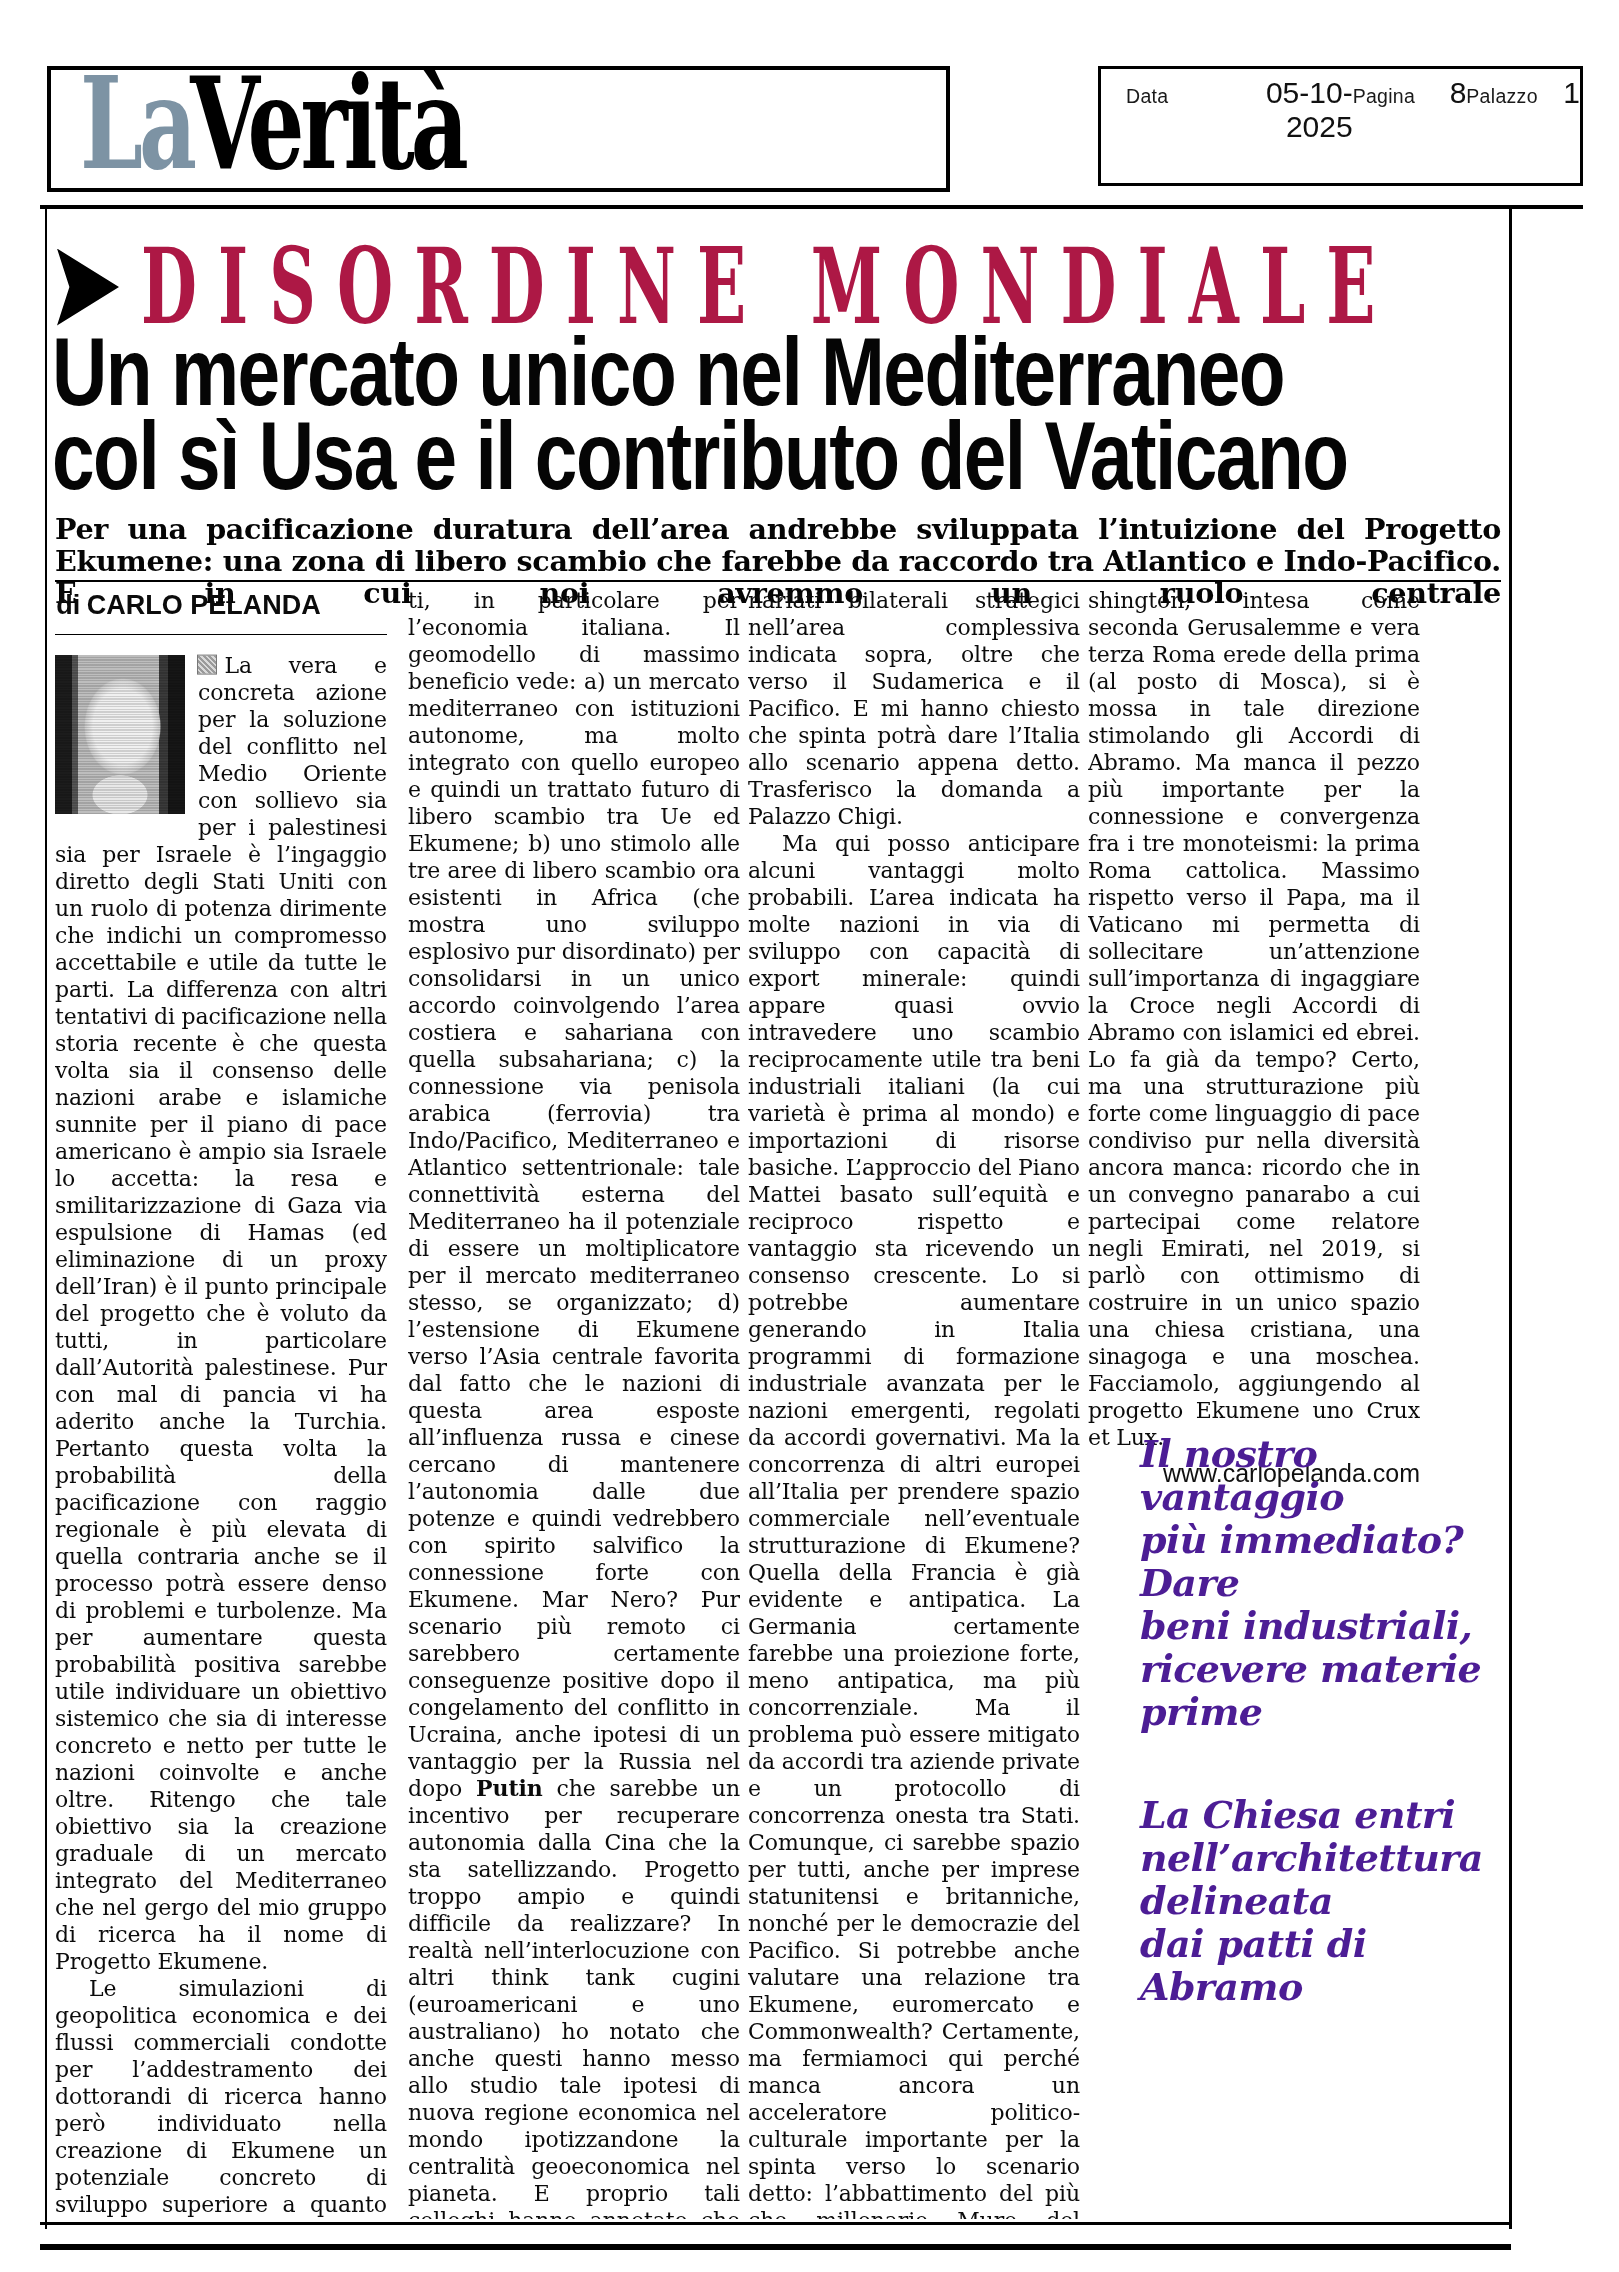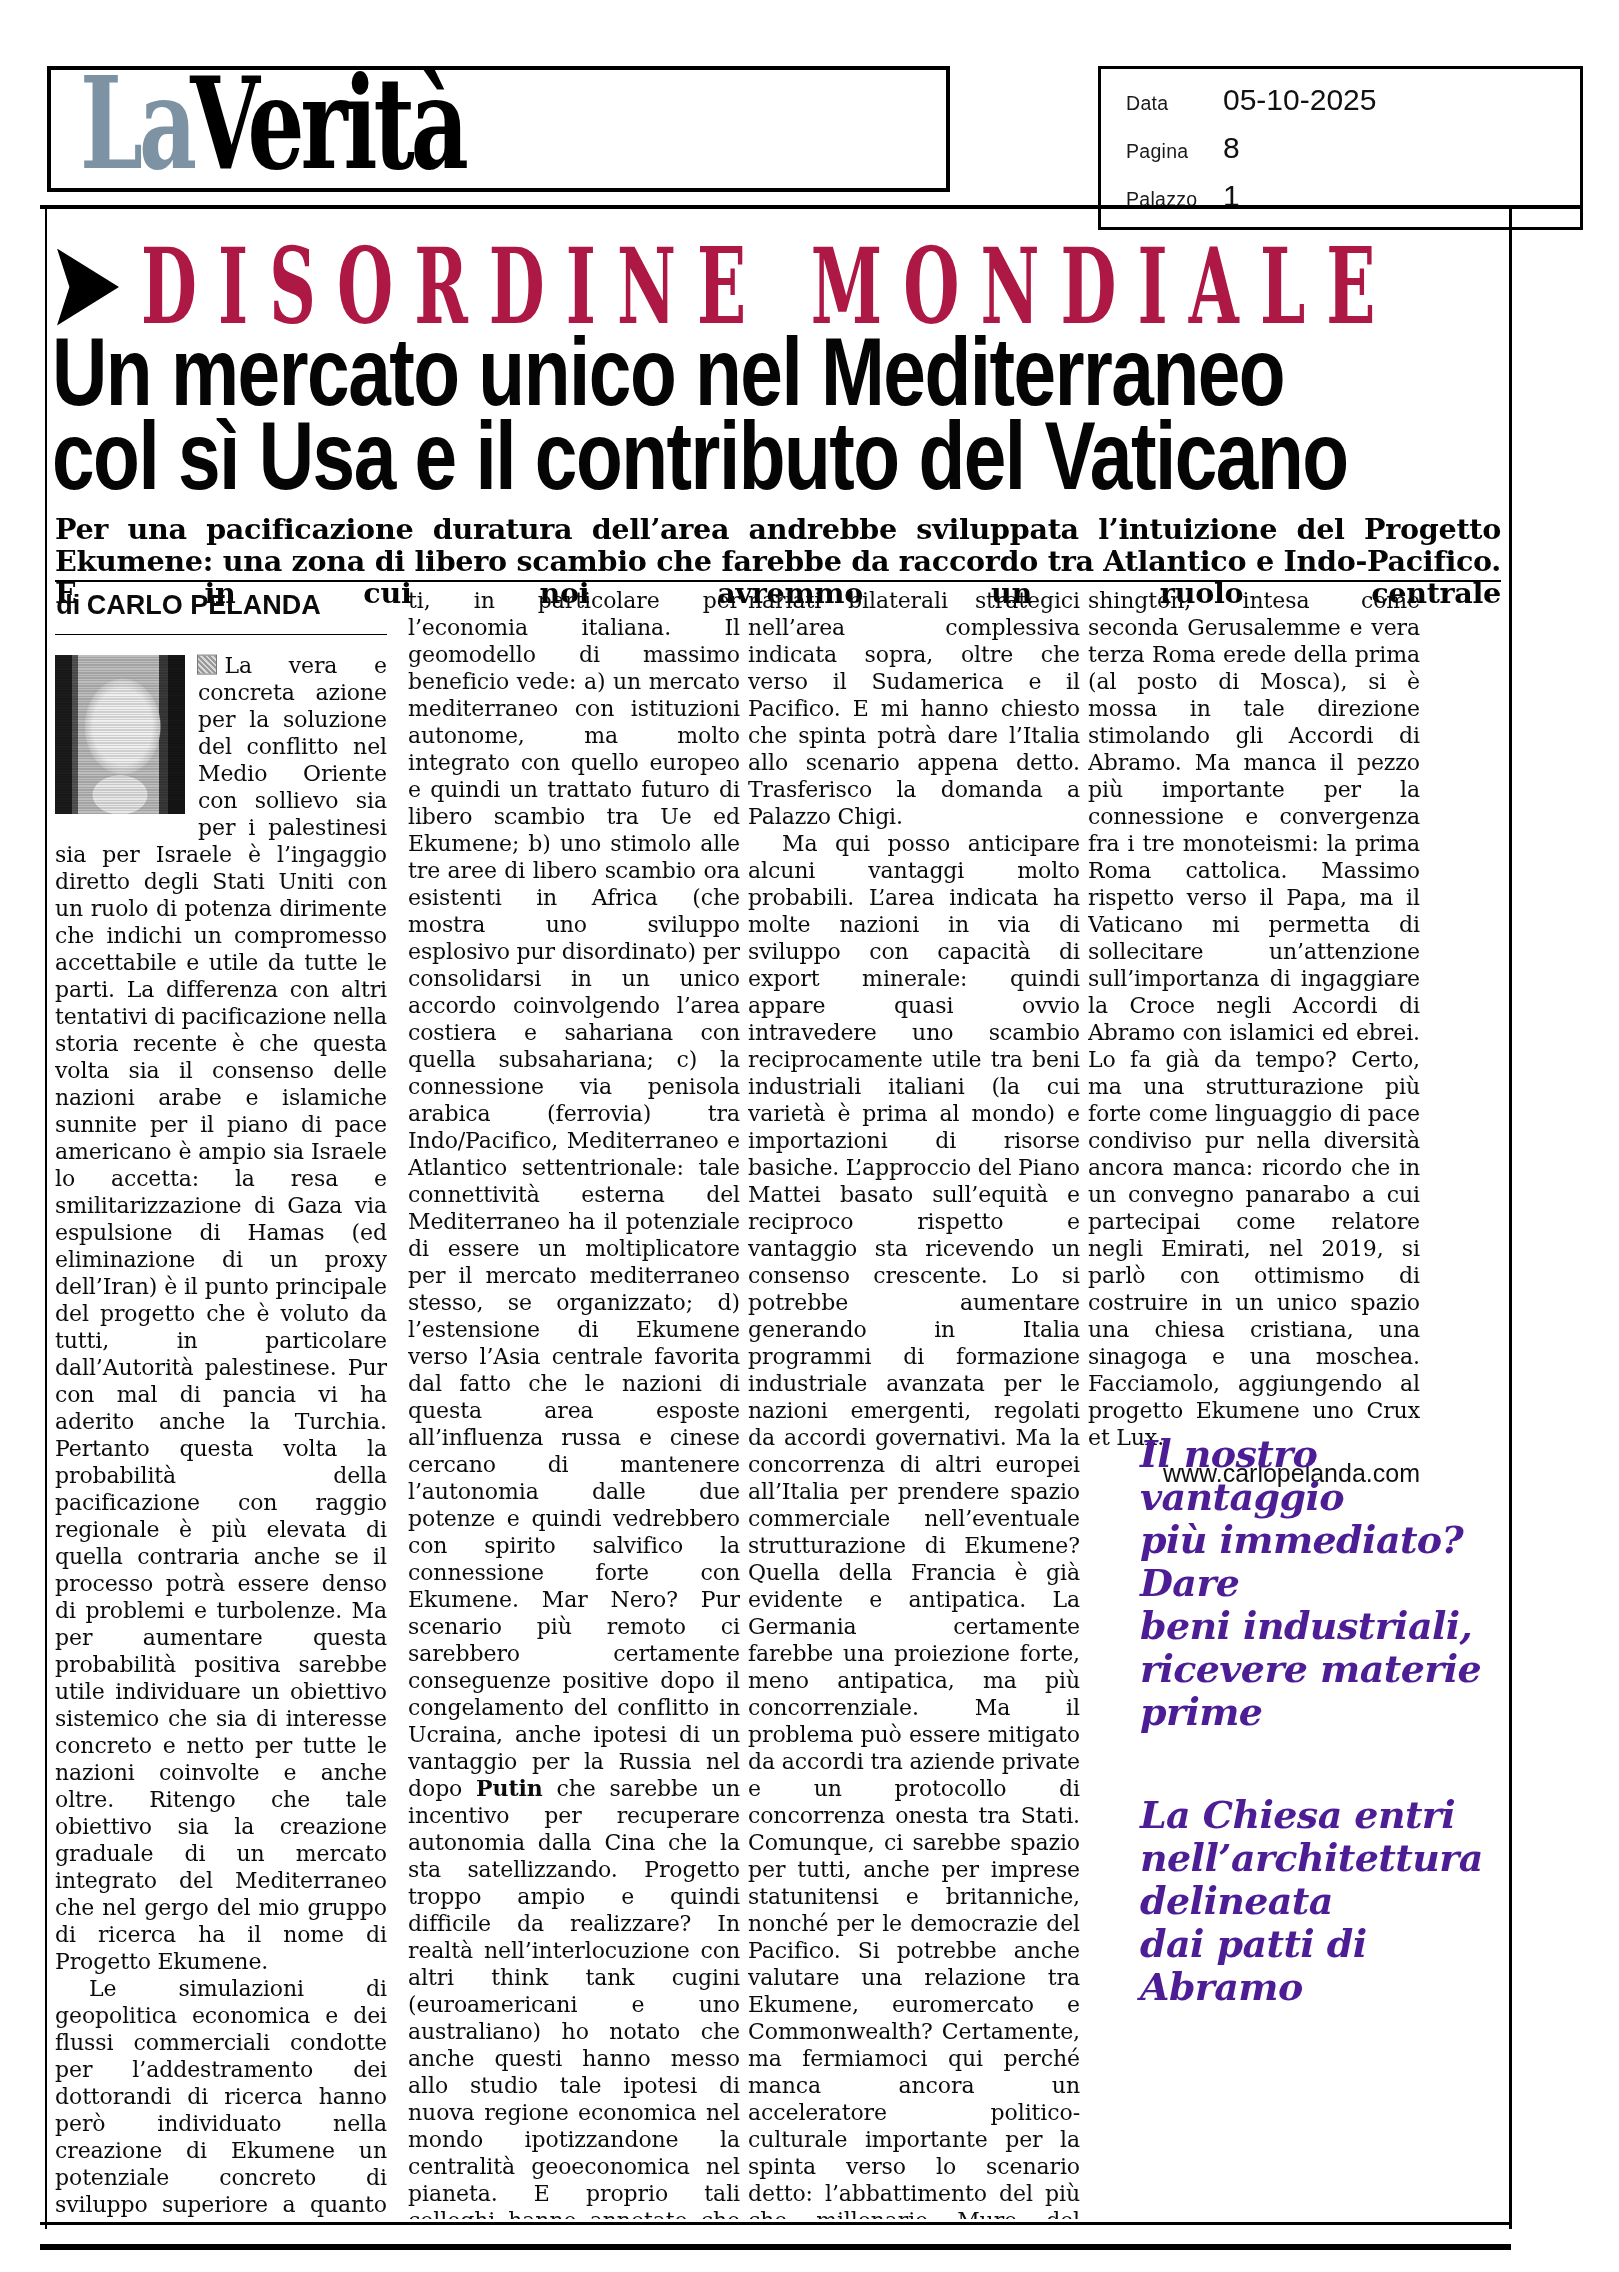--- a/index.html
+++ b/index.html
@@ -7,22 +7,22 @@
         color:#0b0b0b;overflow:hidden;}
 
   
   .masthead-box{position:absolute;left:47px;top:66px;width:903px;height:126px;
         border:4.5px solid #000;box-sizing:border-box;}
   .logo{position:absolute;left:28.6px;bottom:1.3px;font-family:"DejaVu Serif",serif;
         font-weight:bold;font-size:128px;line-height:1;letter-spacing:-5.8px;
         transform:scaleX(.70);transform-origin:0 100%;white-space:nowrap;}
   .logo .la{color:#7d93a4;margin-right:-3.9px;}
   .logo .verita{color:#000;}
-  .info-box{position:absolute;left:1098px;top:66px;width:485px;height:164px;
-        border:3.9px solid #000;box-sizing:border-box;display:flex;flex-direction:column;
+  .info-box{position:absolute;left:1098px;top:66px;width:485px;height:120px;
+        border:3.9px solid #000;box-sizing:border-box;display:flex;flex-direction:row;
         justify-content:space-around;padding:6.5px 0 6.5px 25px;}
   .info-row{display:flex;align-items:baseline;}
   .info-row .lbl{font-family:"Liberation Sans",sans-serif;font-size:19.5px;color:#1a1a1a;
         width:97px;letter-spacing:0.3px;}
   .info-row .val{font-family:"Liberation Sans",sans-serif;font-size:30px;color:#111;text-align:right;}
 
   
   .rule{position:absolute;background:#000;}
   .rule-top{left:40px;top:205px;width:1543px;height:3.9px;}
   .rule-left{left:45px;top:209px;width:1.9px;height:2020px;}

